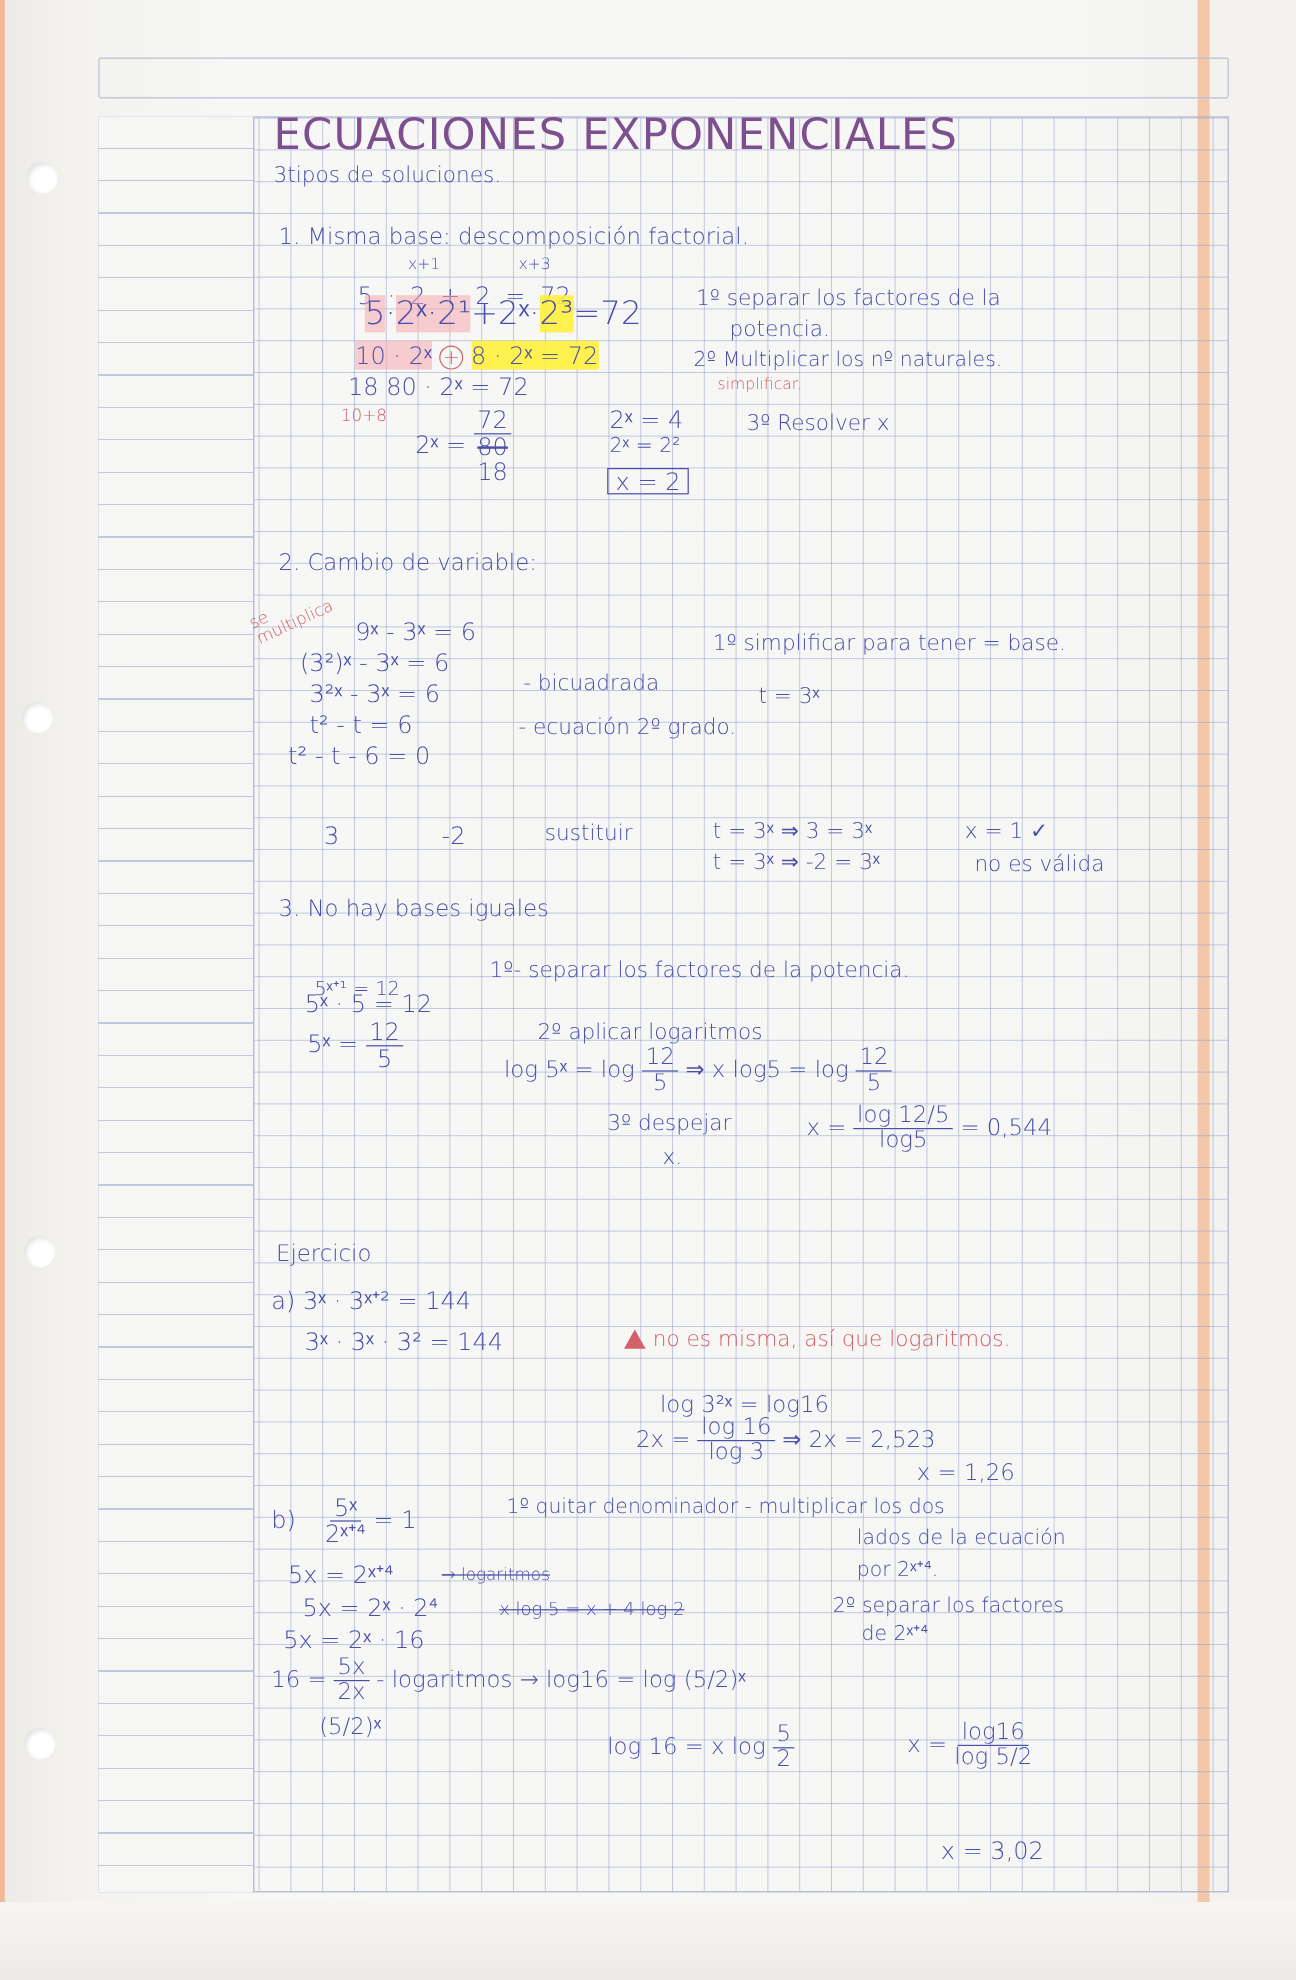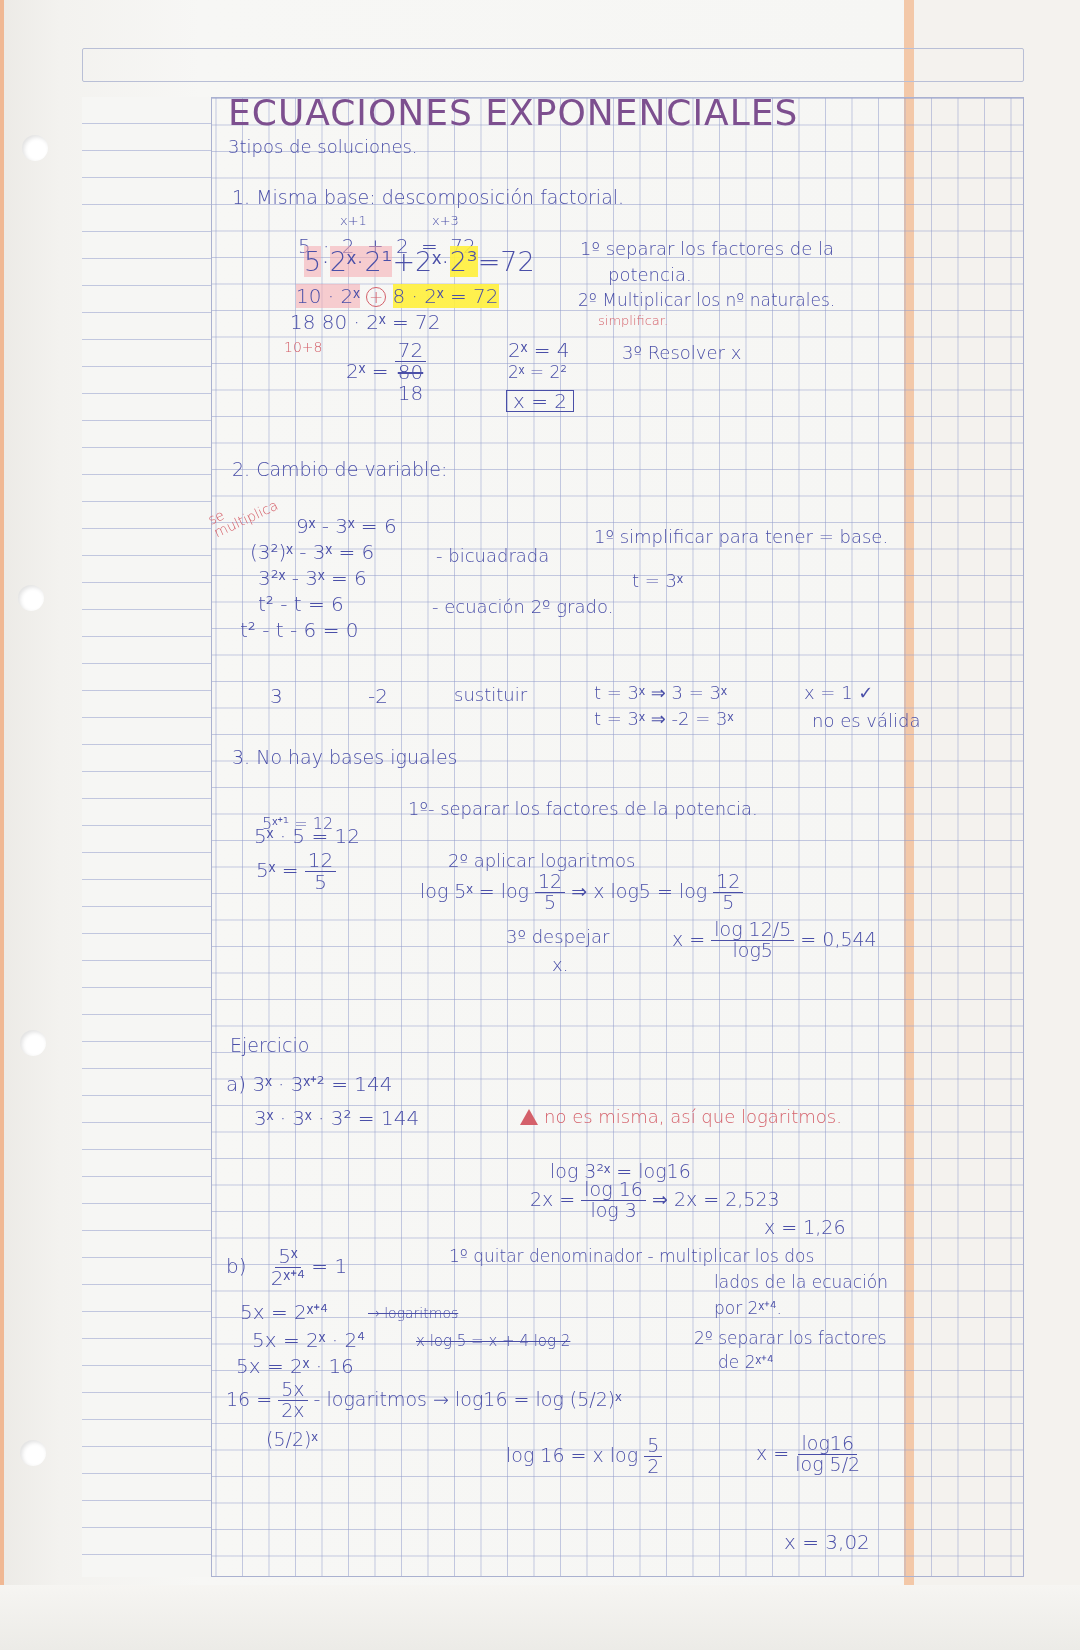--- a/index.html
+++ b/index.html
@@ -3,21 +3,21 @@
   <meta charset="utf-8">
   <style>
     * { margin: 0; padding: 0; box-sizing: border-box; }
     html, body { width: 1080px; height: 1650px; overflow: hidden; }
     body {
       background: #f4f2ee;
       font-family: "DejaVu Sans", sans-serif;
       position: relative;
     }
     .page {
-      position: absolute; left: 0; top: 0; width: 914px; height: 1650px;
+      position: absolute; left: 0; top: 0; width: 1008px; height: 1650px;
       background: linear-gradient(90deg, #eceae6 0px, #f3f2ef 60px, #f7f7f5 200px, #f6f6f4 900px, #f1f0ed 1080px);
     }
     .edge-right {
       position: absolute; right: 0; top: 0; width: 10px; height: 1650px;
       background: #f3c8a8;
     }
     .edge-left {
       position: absolute; left: 0; top: 0; width: 4px; height: 1650px;
       background: #f0b894;
     }
@@ -122,21 +122,21 @@
   <div class="ink" style="left:622px;top:344px;font-size:18px;">3º Resolver x</div>
 
   <div class="ink" style="left:232px;top:460px;font-size:19px;">2. Cambio de variable:</div>
   <div class="ink pink" style="left:208px;top:496px;font-size:14px;transform:rotate(-25deg);white-space:normal;width:80px;">se multiplica</div>
   <div class="ink" style="left:296px;top:516px;font-size:20px;">9ˣ - 3ˣ = 6</div>
   <div class="ink" style="left:250px;top:542px;font-size:20px;">(3²)ˣ - 3ˣ = 6</div>
   <div class="ink" style="left:258px;top:568px;font-size:20px;">3²ˣ - 3ˣ = 6</div>
   <div class="ink" style="left:258px;top:594px;font-size:20px;">t² - t = 6</div>
   <div class="ink" style="left:240px;top:620px;font-size:20px;">t² - t - 6 = 0</div>
   <div class="ink" style="left:594px;top:528px;font-size:18px;">1º simplificar para tener = base.</div>
-  <div class="ink" style="left:436px;top:547px;font-size:18px;">- bicuadrada</div>
+  <div class="ink" style="left:436px;top:561px;font-size:18px;">- bicuadrada</div>
   <div class="ink" style="left:632px;top:572px;font-size:18px;">t = 3ˣ</div>
   <div class="ink" style="left:432px;top:598px;font-size:18px;">- ecuación 2º grado.</div>
   <div class="ink" style="left:270px;top:686px;font-size:20px;">3</div>
   <div class="ink" style="left:368px;top:686px;font-size:20px;">-2</div>
   <div class="ink" style="left:454px;top:686px;font-size:18px;">sustituir</div>
   <div class="ink" style="left:594px;top:684px;font-size:18px;">t = 3ˣ ⇒ 3 = 3ˣ</div>
   <div class="ink" style="left:804px;top:684px;font-size:18px;">x = 1 ✓</div>
   <div class="ink" style="left:594px;top:710px;font-size:18px;">t = 3ˣ ⇒ -2 = 3ˣ</div>
   <div class="ink" style="left:812px;top:712px;font-size:18px;">no es válida</div>
 
@@ -193,21 +193,21 @@
   <div class="ink" style="left:740px;top:1218px;font-size:19px;margin-left:24px;">x = 1,26</div>
 
   <div class="ink" style="left:226px;top:1246px;font-size:20px;">
     <span>b)</span>
     <span class="frac" style="margin-left:18px;">
         <span class="num">5ˣ</span>
         <span>2ˣ⁺⁴</span>
       </span>
     <span>= 1</span>
   </div>
-  <div class="ink" style="left:422px;top:1248px;font-size:17px;margin-left:27px;">1º quitar denominador - multiplicar los dos</div>
+  <div class="ink" style="left:422px;top:1248px;font-size:17px;">1º quitar denominador - multiplicar los dos</div>
   <div class="ink" style="left:714px;top:1274px;font-size:17px;">lados de la ecuación</div>
   <div class="ink" style="left:714px;top:1300px;font-size:17px;">por 2ˣ⁺⁴.</div>
   <div class="ink" style="left:240px;top:1302px;font-size:20px;">5x = 2ˣ⁺⁴</div>
   <div class="ink strike" style="left:368px;top:1306px;font-size:14px;">→ logaritmos</div>
   <div class="ink strike" style="left:416px;top:1334px;font-size:15px;">x log 5 = x + 4 log 2</div>
   <div class="ink" style="left:234px;top:1330px;font-size:20px;margin-left:18px;">5x = 2ˣ · 2⁴</div>
   <div class="ink" style="left:694px;top:1330px;font-size:17px;">2º separar los factores</div>
   <div class="ink" style="left:718px;top:1354px;font-size:17px;">de 2ˣ⁺⁴</div>
   <div class="ink" style="left:236px;top:1356px;font-size:20px;">5x = 2ˣ · 16</div>
   <div class="ink" style="left:226px;top:1380px;font-size:19px;">

